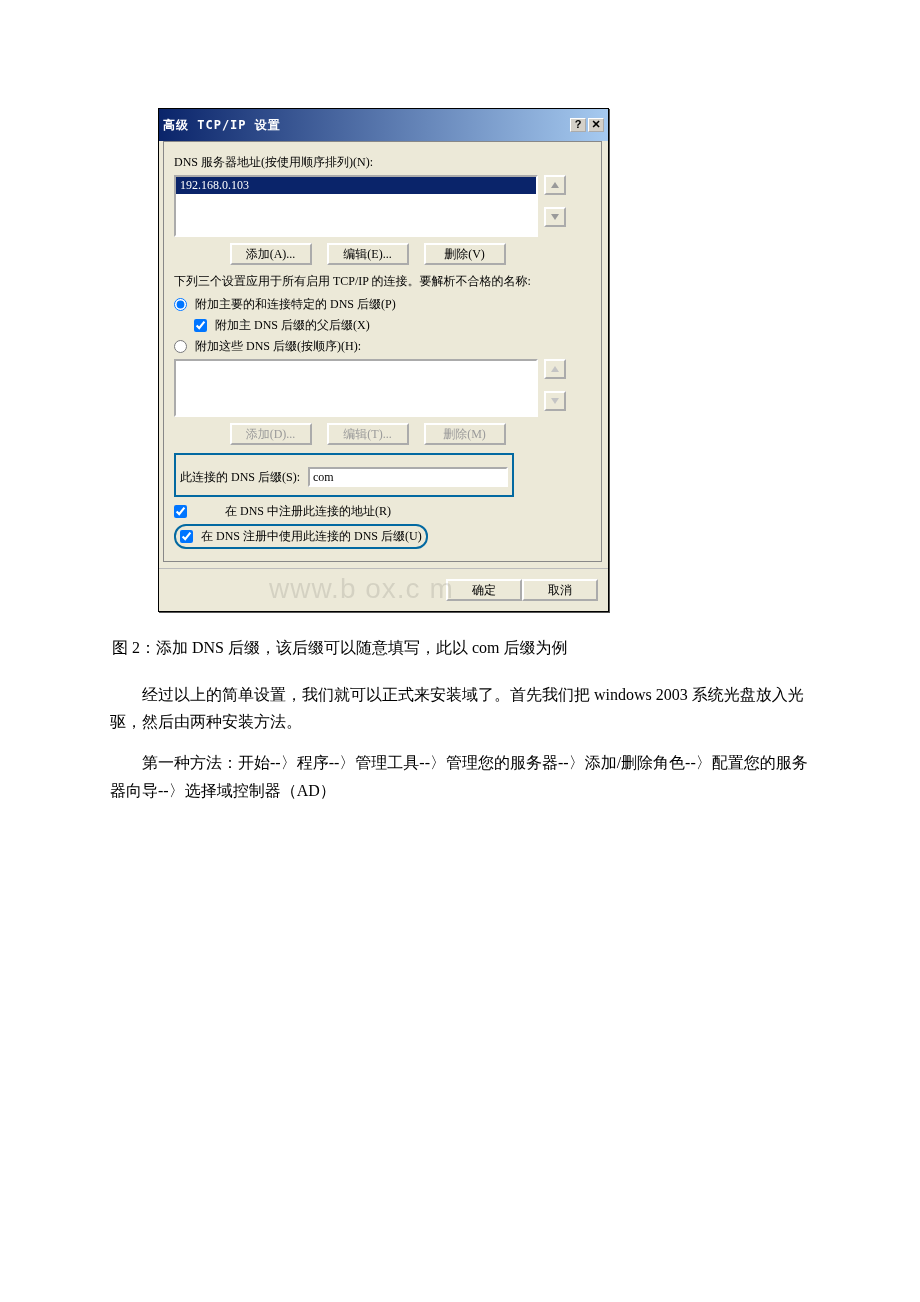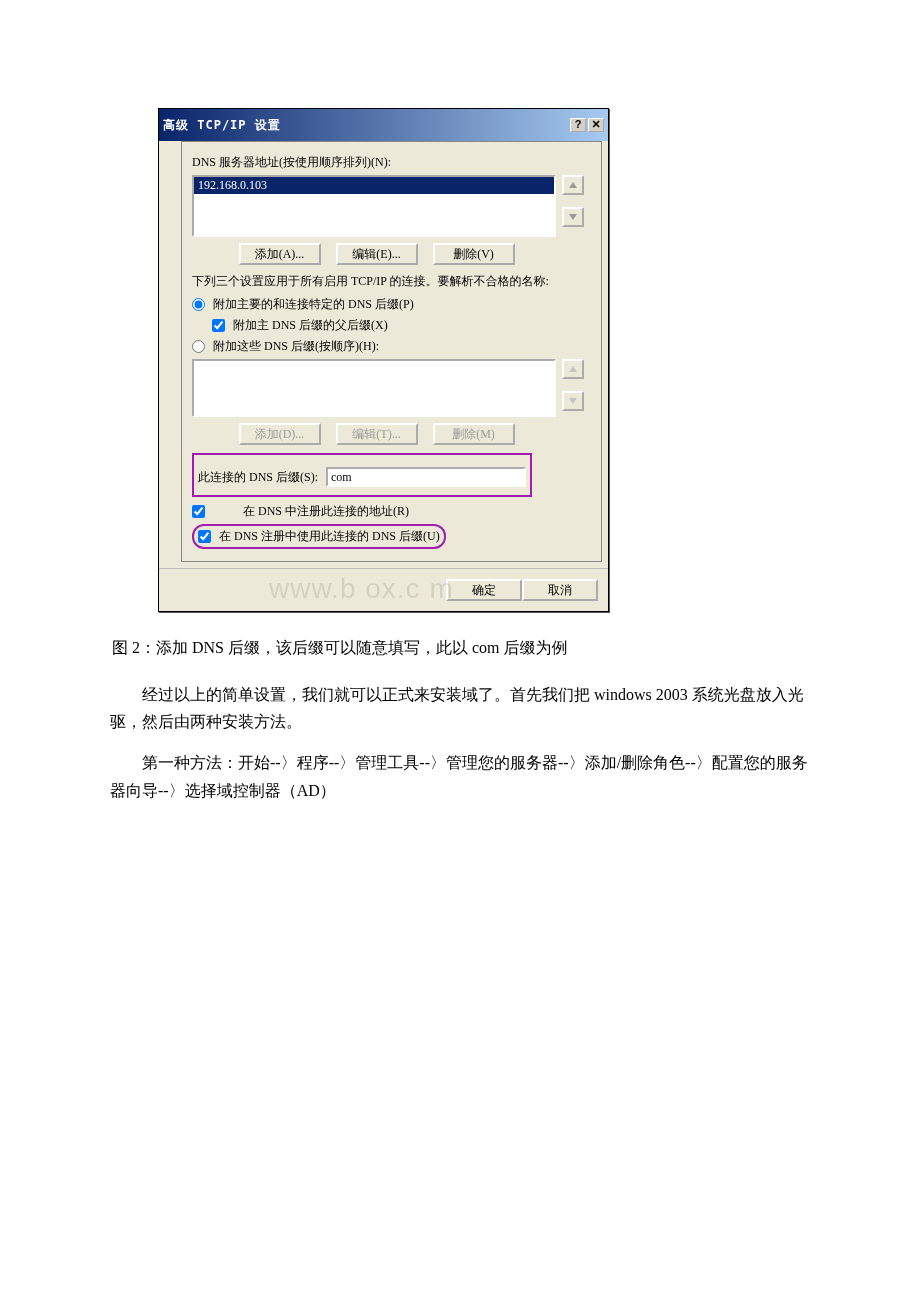--- a/index.html
+++ b/index.html
@@ -51,21 +51,21 @@
       background: #ece9d8;
       padding: 3px 10px 3px 10px;
       position: relative;
       top: 1px;
       border-radius: 3px 3px 0 0;
     }
     .tab.inactive { background: #e4e0d0; }
     .tab.active { background: #ece9d8; z-index: 2; border-bottom: 1px solid #ece9d8; }
     .tab-body {
       border: 1px solid #888;
-      margin: 0 6px 6px 22px;
+      margin: 0 6px 6px 4px;
       padding: 10px 10px 12px 10px;
       background: #ece9d8;
       font: 12px SimSun, Tahoma;
     }
     .label-row { margin: 2px 0 4px 0; }
     .listbox {
       width: 364px;
       height: 62px;
       border: 2px inset #fff;
       background: #fff;
@@ -126,21 +126,21 @@
       margin: 10px 0 6px 0;
     }
     .text-input {
       width: 200px;
       height: 20px;
       border: 2px inset #fff;
       background: #fff;
       font: 12px Tahoma;
       padding: 0 3px;
     }
-    .red-box { border: 2px solid #a21caf; padding: 2px 4px; }
+    .red-box { border: 2px solid #0369a1; padding: 2px 4px; }
     .dialog-footer {
       border-top: 1px solid #bbb;
       padding: 10px 10px 10px 0;
       display: flex;
       justify-content: flex-end;
       position: relative;
     }
     .wm {
       position: absolute;
       left: 110px; top: 4px;

